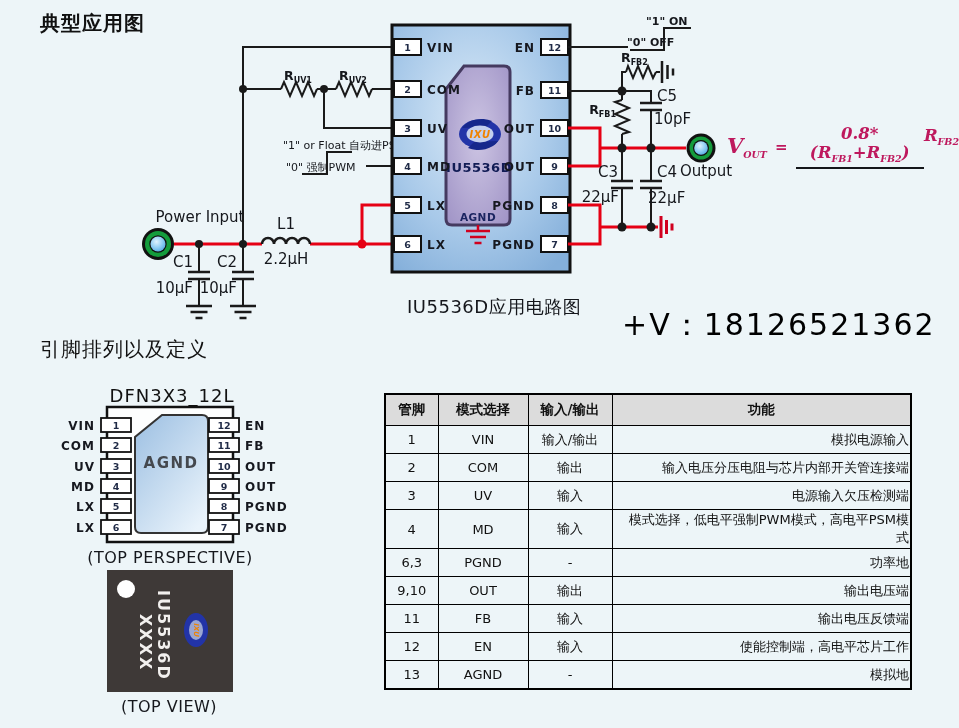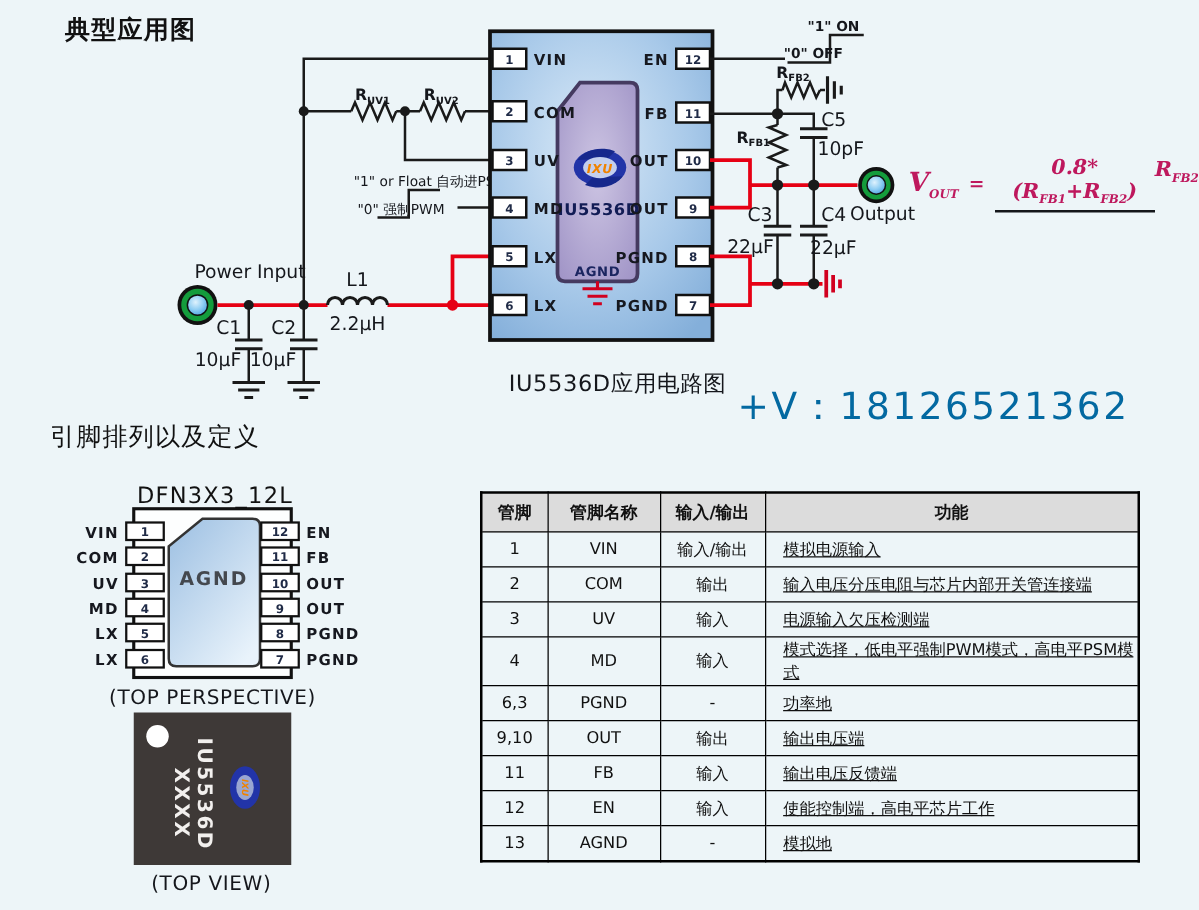--- a/index.html
+++ b/index.html
@@ -2,24 +2,24 @@
 <html><head>
 <meta charset="utf-8">
 <style>
   html,body{margin:0;padding:0;}
   body{
     width:959px;height:728px;position:relative;overflow:hidden;
     background:#edf5f8;
     font-family:"DejaVu Sans","Liberation Sans",sans-serif;
     color:#14161a;
   }
-  .h1{position:absolute;left:52px;top:10px;font-size:20px;font-weight:800;letter-spacing:1px;color:#111;}
+  .h1{position:absolute;left:40px;top:10px;font-size:20px;font-weight:800;letter-spacing:1px;color:#111;}
   .h2{position:absolute;left:40px;top:336px;font-size:20px;font-weight:400;letter-spacing:1px;color:#111;}
   .circuit-caption{position:absolute;left:407px;top:295px;font-size:18px;font-weight:400;color:#15171c;letter-spacing:.5px;}
-  .watermark{position:absolute;left:590px;top:305px;font-size:30px;font-weight:400;color:#0369a1;letter-spacing:2px;}
+  .watermark{position:absolute;left:622px;top:305px;font-size:30px;font-weight:400;color:#000000;letter-spacing:2px;}
 
   svg{position:absolute;left:0;top:0;}
   svg text{font-family:"DejaVu Sans","Liberation Sans",sans-serif;}
   .wire{stroke:#1a1a1a;stroke-width:2;fill:none;}
   .wire3{stroke:#1a1a1a;stroke-width:2.5;fill:none;}
   .rwire{stroke:#e60014;stroke-width:3;fill:none;}
   .rwire2{stroke:#d1001f;stroke-width:2.5;fill:none;}
   .dot{fill:#1a1a1a;}
   .rdot{fill:#e60014;}
   .pinbox{fill:#fff;stroke:#111;stroke-width:2;}
@@ -47,21 +47,21 @@
   .frac{display:inline-flex;flex-direction:row;text-align:center;font-size:16.5px;}
   .frac .num{border-bottom:2.5px solid #14161a;padding:0 5px 3px;}
   .frac .den{padding-top:2px;}
 
   .pin-table{position:absolute;left:384px;top:393px;border-collapse:collapse;table-layout:fixed;width:526px;
     font-size:13px;color:#111;background:#edf5f8;}
   .pin-table th,.pin-table td{border:1.6px solid #000;}
   .pin-table{border:2px solid #000;}
   .pin-table th{height:28px;background:#dcdcdc;font-weight:bold;font-size:13.5px;margin-top:48px;}
   .pin-table td{height:25px;text-align:center;}
-  .pin-table td.func{text-align:left;padding-left:14px;text-decoration:underline;}
+  .pin-table td.func{text-align:right;padding-left:14px;}
 </style>
 </head>
 <body>
 
 <div class="h1">典型应用图</div>
 
 <svg width="959" height="360" viewBox="0 0 959 360">
   <defs>
     <radialGradient id="chipGrad" cx="45%" cy="38%" r="75%">
       <stop offset="0%" stop-color="#d9e9f7"></stop>
@@ -331,21 +331,21 @@
 <table class="pin-table">
   <colgroup>
       <col style="width:53px">
       <col style="width:90px">
       <col style="width:84px">
       <col style="width:299px">
     </colgroup>
   <thead>
     <tr>
       <th>管脚</th>
-      <th>管脚名称</th>
+      <th>模式选择</th>
       <th>输入/输出</th>
       <th>功能</th>
     </tr>
   </thead>
   <tbody>
     <tr>
         <td>1</td>
         <td>VIN</td>
         <td>输入/输出</td>
         <td class="func">模拟电源输入</td>

